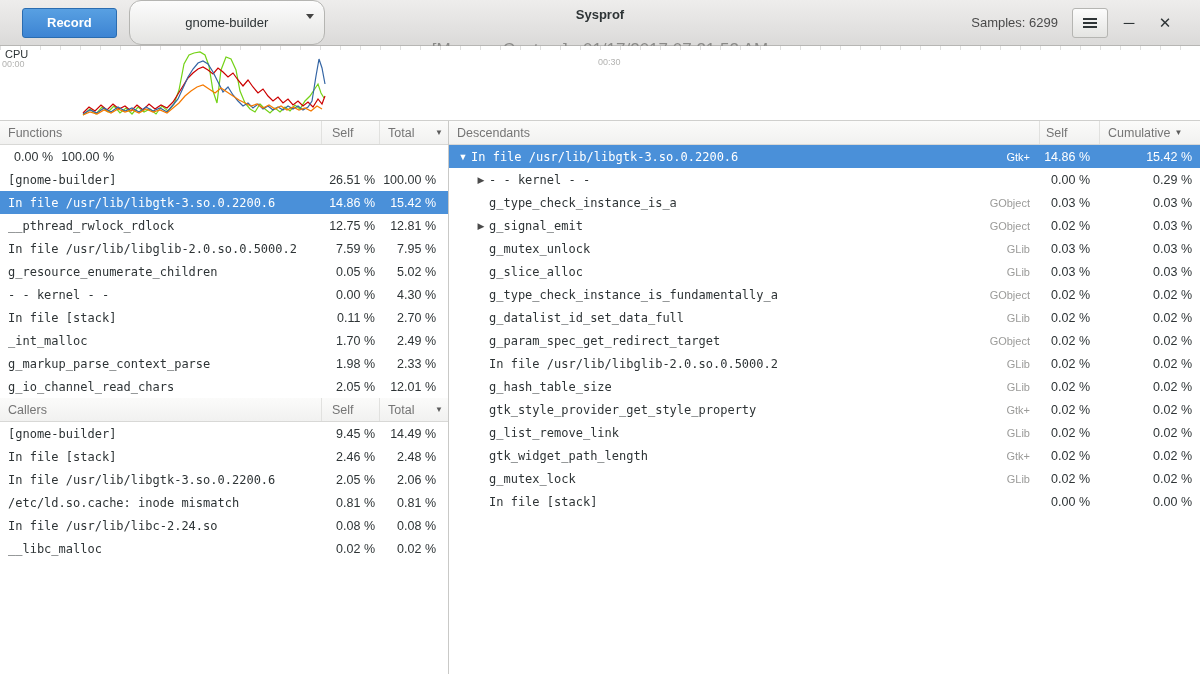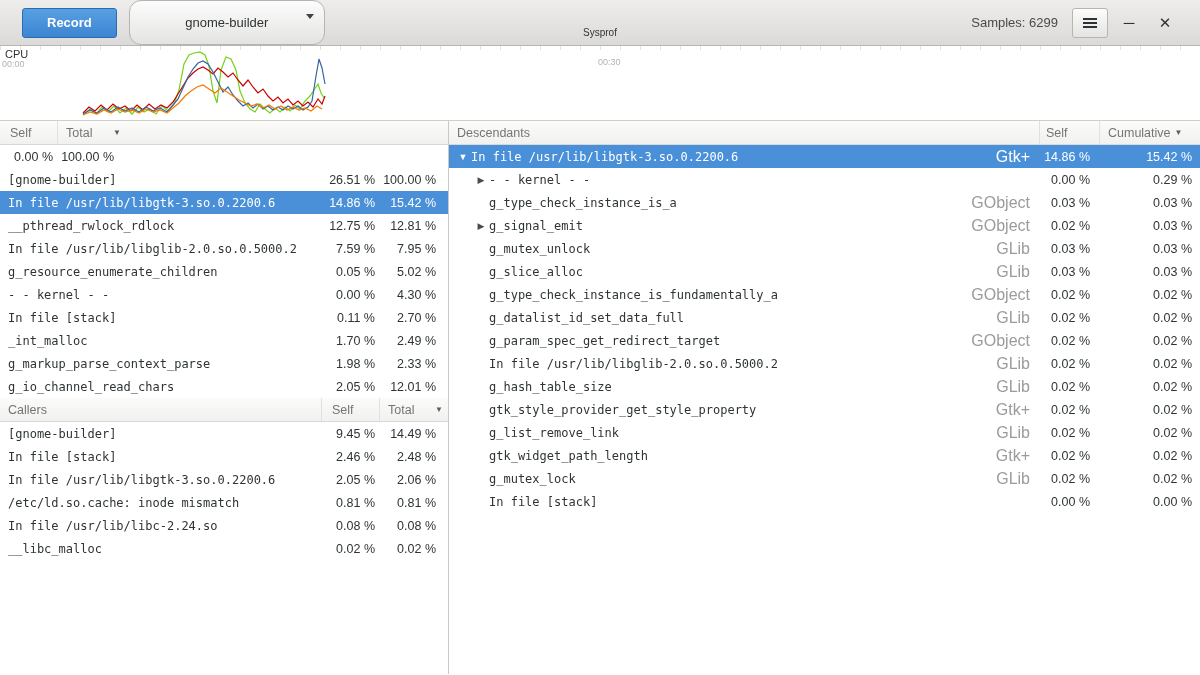--- a/index.html
+++ b/index.html
@@ -17,21 +17,21 @@
   .process-select { height:45px; width:196px; margin-left:12px; position:relative;
     background:linear-gradient(to bottom,#fcfcfc,#e4e4e2);
     border:1px solid #b5b5b2; border-radius:12px;
     display:flex; align-items:center; justify-content:center;
     font-size:13px; color:#2e3436; }
   .select-arrow { position:absolute; right:10px; top:13px; width:0; height:0;
     border-left:4px solid transparent; border-right:4px solid transparent;
     border-top:5px solid #444; }
   .title-box { position:absolute; left:50%; transform:translateX(-50%);
     top:7px; text-align:center; }
-  .wtitle { font-size:10px; font-weight:normal; color:#2e3436;margin-top:20px; }
+  .wtitle { font-size:13px; font-weight:bold; color:#2e3436; }
   .wsubtitle { font-size:17px; color:#8a8a88; margin-top:18px; }
   .header-right { margin-left:auto; display:flex; align-items:center; }
   .samples { font-size:13px; color:#4a4a4a; margin-right:14px; }
   .menu-btn { width:36px; height:30px;
     background:linear-gradient(to bottom,#fcfcfc,#e4e4e2);
     border:1px solid #b5b5b2; border-radius:3px;
     display:flex; flex-direction:column; align-items:center; justify-content:center; gap:2px; }
   .menu-btn i { display:block; width:14px; height:2px; background:#2e3436; }
   .win-btn { width:30px; height:30px; border:none; background:none;
     display:flex; align-items:center; justify-content:center;
@@ -77,21 +77,21 @@
   .cell.num { font-size:12.5px; color:#2e3436; text-align:right; }
   .cell.self-col { width:58px; padding-right:5px; }
   .cell.total-col { width:68px; padding-right:12px; }
 
   
   .drow { display:flex; height:23px; align-items:center; padding-left:6px; background:#fff; }
   .indent { flex:none; }
   .expander { width:16px; flex:none; text-align:center; font-size:9px; color:#4a4a4a; }
   .dname { font-family:"DejaVu Sans Mono", monospace; font-size:12px; color:#2e3436;
     white-space:nowrap; overflow:hidden; }
-  .category { margin-left:auto; font-size:16px; color:#9b9b99; padding-right:10px; white-space:nowrap; }
+  .category { margin-left:auto; font-size:11px; color:#9b9b99; padding-right:10px; white-space:nowrap; }
   .dself { width:60px; flex:none; text-align:right; padding-right:10px; font-size:12.5px; color:#2e3436; }
   .dcum { width:100px; flex:none; text-align:right; padding-right:8px; font-size:12.5px; color:#2e3436; }
 
   
   .selected { background:#4a90d9 !important; }
   .selected .cell.name, .selected .cell.num, .selected .dname,
   .selected .category, .selected .dself, .selected .dcum,
   .selected .expander { color:#fff; }
 </style>
 </head>
@@ -131,20 +131,21 @@
     <span class="cpu-label">CPU</span>
     <span class="tick-label tick-start">00:00</span>
     <span class="tick-label tick-mid">00:30</span>
   </div>
 
   <div class="main">
 
     <div class="left-panel">
 
       <div class="thead">
+        <div class="th th-name">Functions</div>
         <div class="th th-self">Self</div>
         <div class="th th-total">
           <span>Total</span>
           <span class="sort-arrow">▼</span>
         </div>
       </div>
       <div class="tbody" id="functions-body">
           <div class="row">
             <span class="cell num self-col">0.00 %</span>
             <span class="cell num total-col">100.00 %</span>

